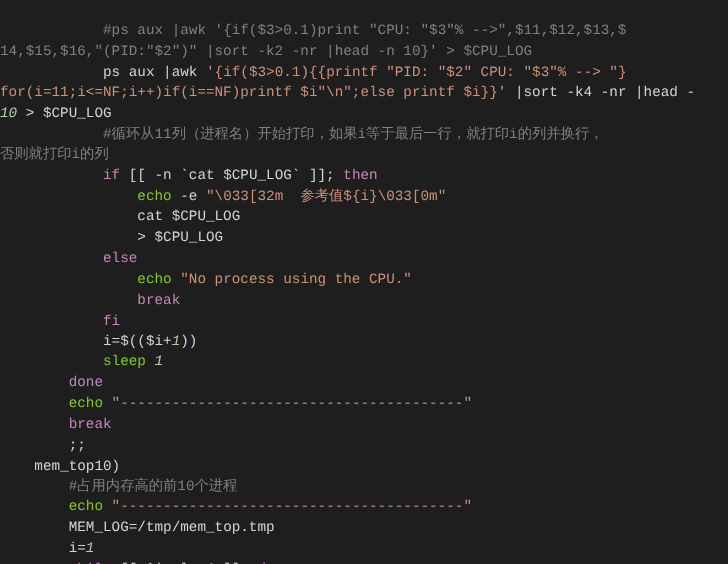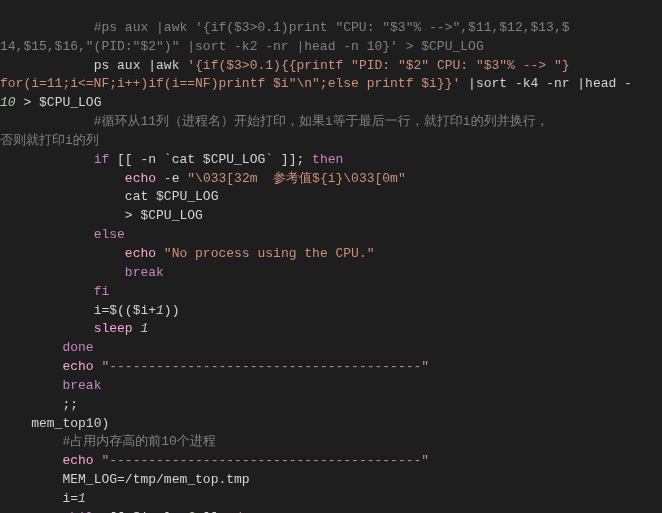--- a/index.html
+++ b/index.html
@@ -15,21 +15,21 @@
       overflow: hidden;
       white-space: pre;
     }
     .code-container {
       padding: 0;
     }
     .line { display: block; }
     .comment { color: #808080; }
     .string { color: #ce9178; }
     .keyword { color: #c586c0; text-align: center; }
-    .builtin { color: #f9a8d4; margin-top: 20px; }
+    .builtin { color: #84cc16; margin-top: 20px; }
     .number { color: #b5cea8; font-style: italic; }
   </style>
 </head>
 <body>
 <div class="code-container"><span class="line">            <span class="comment">#ps aux |awk '{if($3&gt;0.1)print "CPU: "$3"% --&gt;",$11,$12,$13,$</span></span><span class="line"><span class="comment">14,$15,$16,"(PID:"$2")" |sort -k2 -nr |head -n 10}' &gt; $CPU_LOG</span></span><span class="line">            <span>ps aux |awk</span> <span class="string">'{if($3&gt;0.1){{printf "PID: "$2" CPU: "$3"% --&gt; "}</span></span><span class="line"><span class="string">for(i=11;i&lt;=NF;i++)if(i==NF)printf $i"\n";else printf $i}}'</span> <span>|sort -k4 -nr |head -</span></span><span class="line"><span class="number">10</span> <span>&gt; $CPU_LOG</span></span><span class="line">            <span class="comment">#循环从11列（进程名）开始打印，如果i等于最后一行，就打印i的列并换行，</span></span><span class="line"><span class="comment">否则就打印i的列</span></span><span class="line">            <span class="keyword">if</span> <span>[[ -n `cat $CPU_LOG` ]];</span> <span class="keyword">then</span></span><span class="line">                <span class="builtin">echo</span> <span>-e</span> <span class="string">"\033[32m  参考值${i}\033[0m"</span></span><span class="line">                <span>cat $CPU_LOG</span></span><span class="line">                <span>&gt; $CPU_LOG</span></span><span class="line">            <span class="keyword">else</span></span><span class="line">                <span class="builtin">echo</span> <span class="string">"No process using the CPU."</span></span><span class="line">                <span class="keyword">break</span></span><span class="line">            <span class="keyword">fi</span></span><span class="line">            <span>i=$(($i+</span><span class="number">1</span><span>))</span></span><span class="line">            <span class="builtin">sleep</span> <span class="number">1</span></span><span class="line">        <span class="keyword">done</span></span><span class="line">        <span class="builtin">echo</span> <span class="string">"----------------------------------------"</span></span><span class="line">        <span class="keyword">break</span></span><span class="line">        <span>;;</span></span><span class="line">    <span>mem_top10)</span></span><span class="line">        <span class="comment">#占用内存高的前10个进程</span></span><span class="line">        <span class="builtin">echo</span> <span class="string">"----------------------------------------"</span></span><span class="line">        <span>MEM_LOG=/tmp/mem_top.tmp</span></span><span class="line">        <span>i=</span><span class="number">1</span></span><span class="line">        <span class="keyword">while</span> <span>[[ $i -le</span> <span class="number">3</span> <span>]];</span> <span class="keyword">do</span></span></div>
 
 
 
 
 

